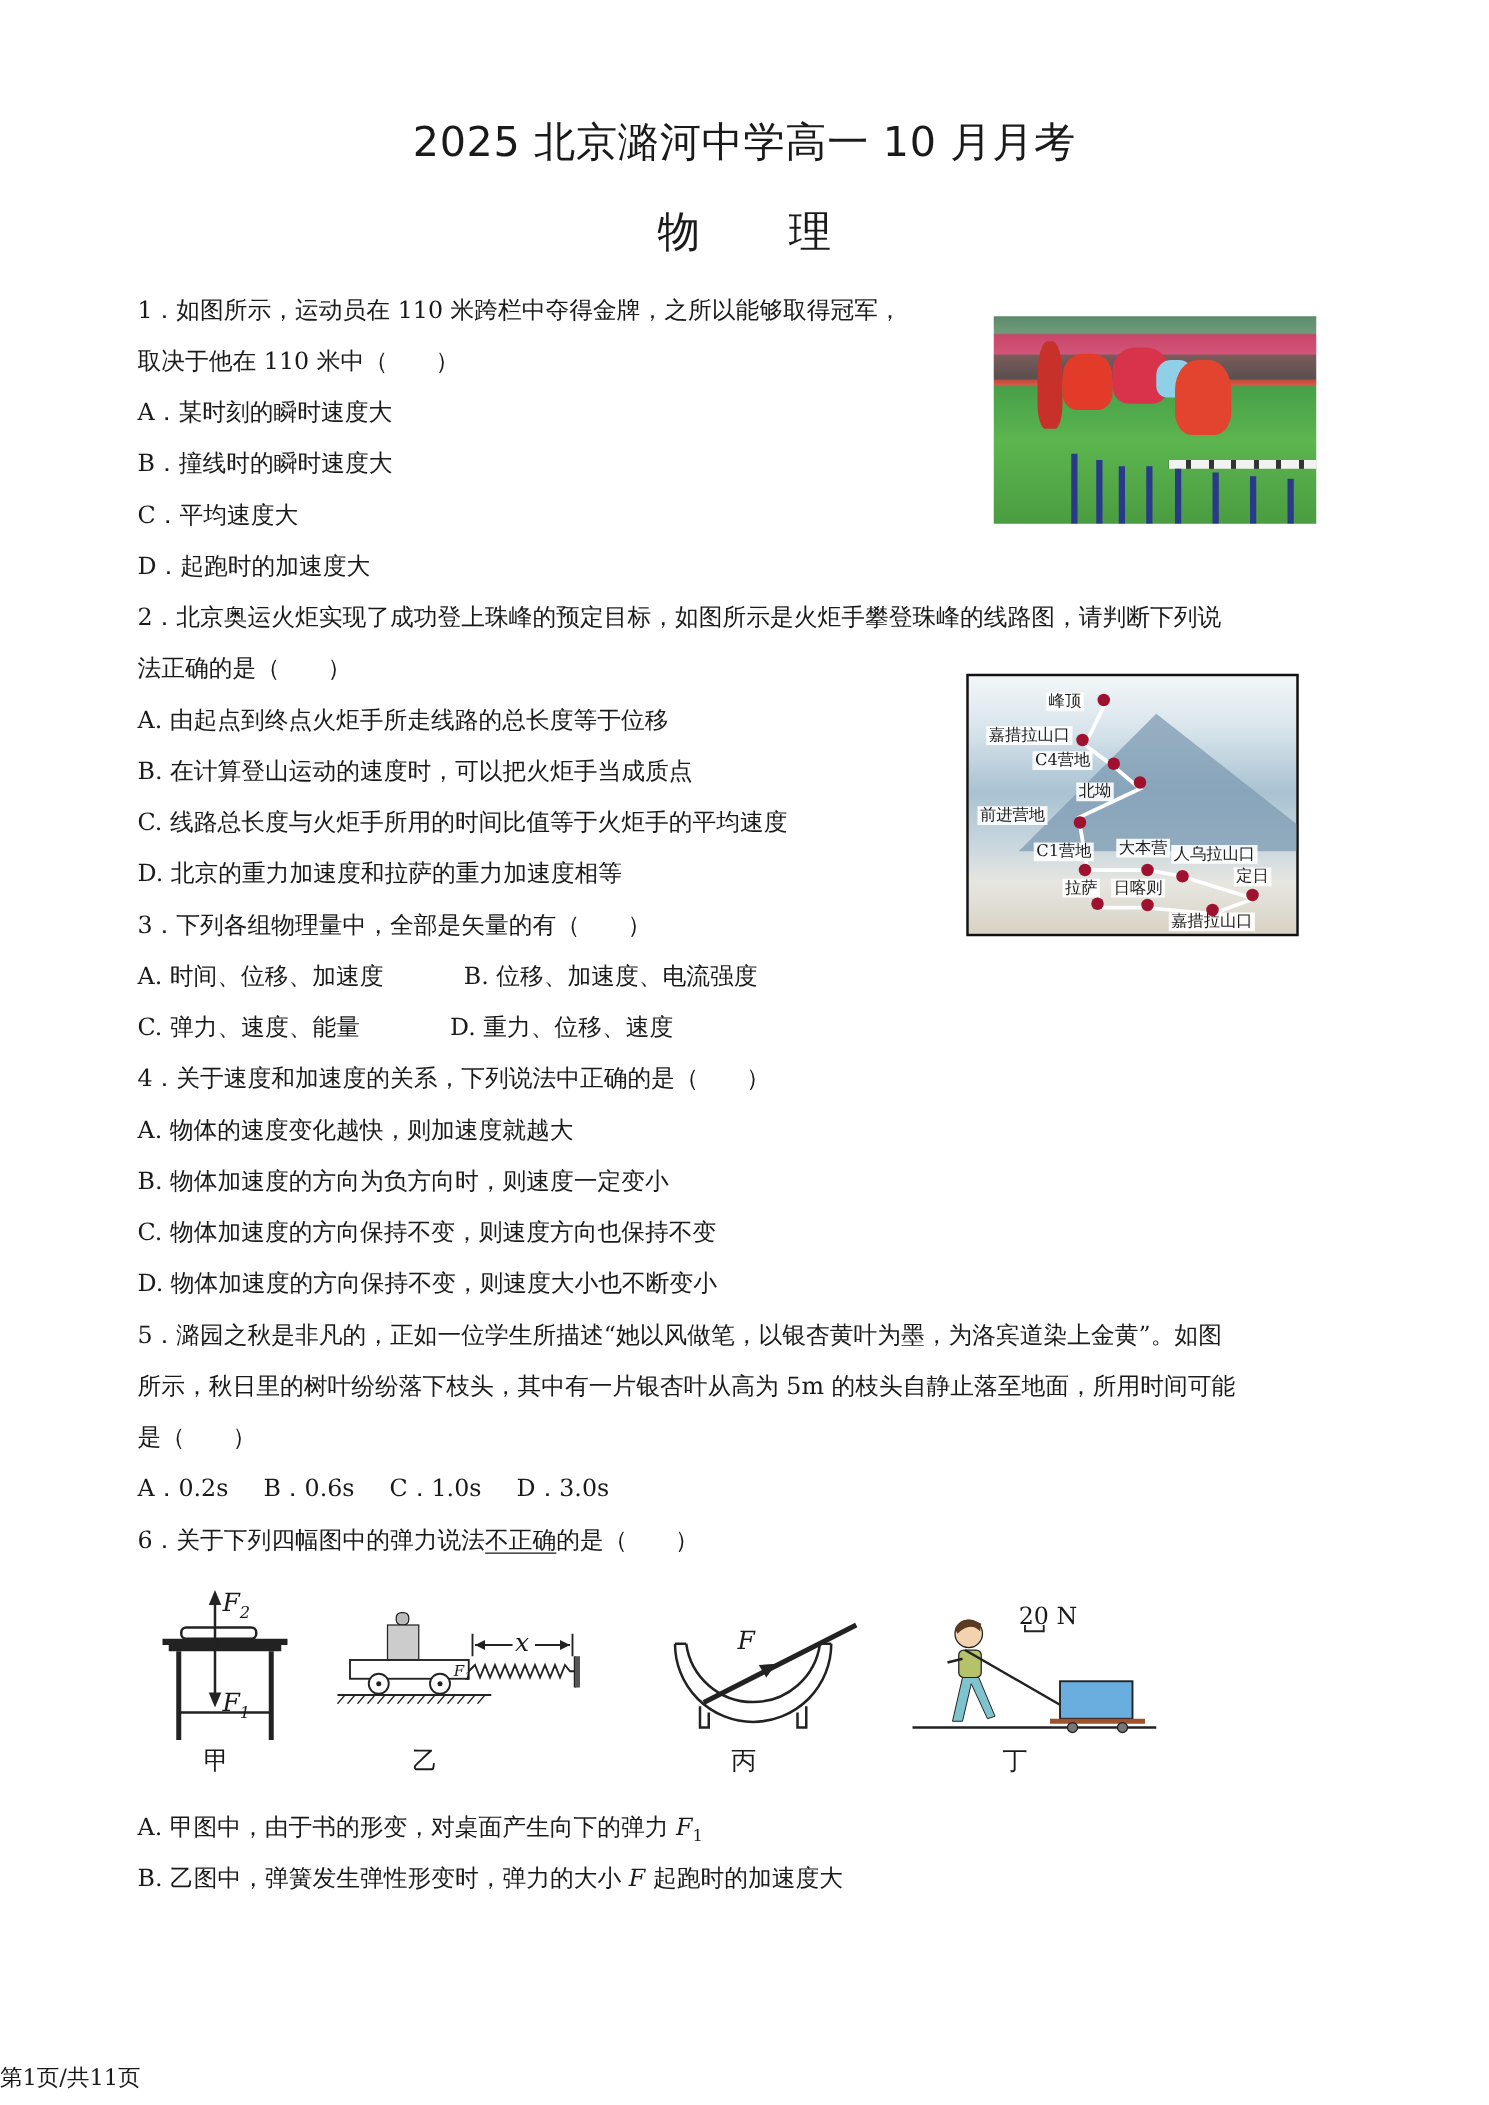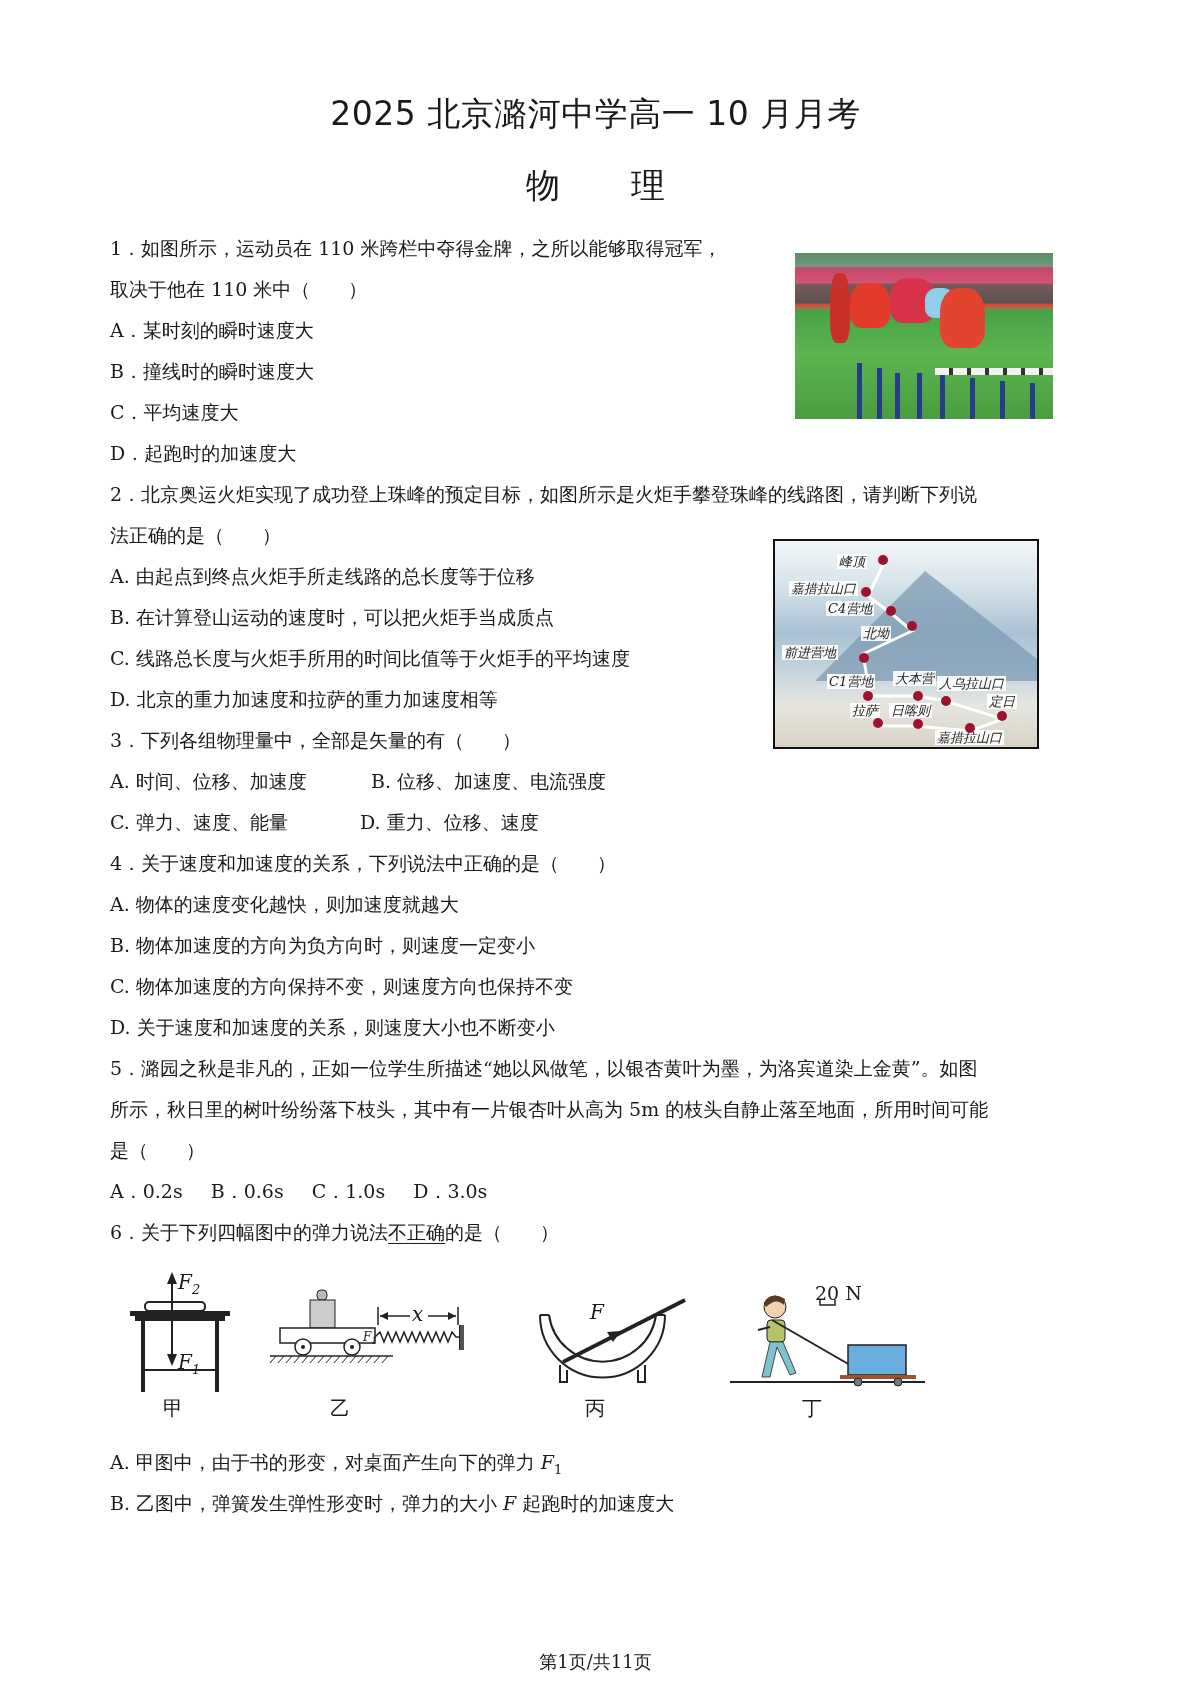--- a/index.html
+++ b/index.html
@@ -23,38 +23,37 @@
     white-space: nowrap;
   }
   .underline { text-decoration: underline; text-underline-offset: 4px; }
   .italic { font-style: italic; }
   sub { font-size: 13px; }
   .opt-gap { display: inline-block; }
   .fig-label {
     position: absolute; font-size: 20px; text-align: center; width: 60px;
   }
   .footer {
-    position: absolute; left: 0; width: 1191px; top: 1650px; text-align: center;
+    position: absolute; left: 0; width: 1191px; top: 1650px; 
     font-size: 18px;
   }
   
   .photo1 {
     position: absolute; left: 795px; top: 253px; width: 258px; height: 166px;
     background: linear-gradient(180deg, #5b8a6a 0%, #6f9b7a 8%, #c8466a 9%, #d25478 18%, #7a5a5a 19%, #5a5050 30%, #c84a3a 31%, #d15b4a 33%, #47a048 34%, #5cb54f 60%, #4a9d40 100%);
     overflow: hidden;
   }
   .photo1 .runner { position: absolute; border-radius: 40% 40% 30% 30%; }
   .photo1 .hurdle { position: absolute; background: #2a3a8a; width: 5px; }
   .photo1 .bar { position: absolute; height: 7px; background: repeating-linear-gradient(90deg,#f2f2f2 0 14px,#333 14px 18px); }
   
   .map2 {
     position: absolute; left: 773px; top: 539px; width: 262px; height: 206px;
     border: 2px solid #111; overflow: hidden;
     background: linear-gradient(180deg, #f2f6f8 0%, #d9e5ec 20%, #a9c2d2 45%, #c8d6de 65%, #e6e6e0 80%, #d8d2c4 100%);
-    font-style: italic;
   }
   .map2 .mtn {
     position: absolute; left: 40px; top: 30px; width: 0; height: 0;
     border-left: 110px solid transparent; border-right: 140px solid transparent;
     border-bottom: 110px solid #7e9bb3; opacity: 0.75;
   }
   .map2 .lbl {
     position: absolute; background: rgba(255,255,255,0.9); font-size: 13px;
     line-height: 15px; padding: 0 2px; white-space: nowrap;
   }
@@ -137,21 +136,21 @@
   <div class="line" style="top:728px">3．下列各组物理量中，全部是矢量的有（　　）</div>
   <div class="line" style="top:769px">A. 时间、位移、加速度</div>
   <div class="line" style="top:769px;left:371px">B. 位移、加速度、电流强度</div>
   <div class="line" style="top:810px">C. 弹力、速度、能量</div>
   <div class="line" style="top:810px;left:360px">D. 重力、位移、速度</div>
 
   <div class="line" style="top:851px">4．关于速度和加速度的关系，下列说法中正确的是（　　）</div>
   <div class="line" style="top:892px">A. 物体的速度变化越快，则加速度就越大</div>
   <div class="line" style="top:933px">B. 物体加速度的方向为负方向时，则速度一定变小</div>
   <div class="line" style="top:974px">C. 物体加速度的方向保持不变，则速度方向也保持不变</div>
-  <div class="line" style="top:1015px">D. 关于速度和加速度的关系，则速度大小也不断变小</div>
+  <div class="line" style="top:1015px">D. 物体加速度的方向保持不变，则速度大小也不断变小</div>
 
   <div class="line" style="top:1056px">5．潞园之秋是非凡的，正如一位学生所描述“她以风做笔，以银杏黄叶为墨，为洛宾道染上金黄”。如图</div>
   <div class="line" style="top:1097px">所示，秋日里的树叶纷纷落下枝头，其中有一片银杏叶从高为 5m 的枝头自静止落至地面，所用时间可能</div>
   <div class="line" style="top:1138px">是（　　）</div>
   <div class="line" style="top:1179px">
     <span>A．0.2s</span><span class="opt-gap" style="width:28px"></span><span>B．0.6s</span><span class="opt-gap" style="width:28px"></span><span>C．1.0s</span><span class="opt-gap" style="width:28px"></span><span>D．3.0s</span>
   </div>
 
   <div class="line" style="top:1220px">
     <span>6．关于下列四幅图中的弹力说法</span><span class="underline">不正确</span><span>的是（　　）</span>

